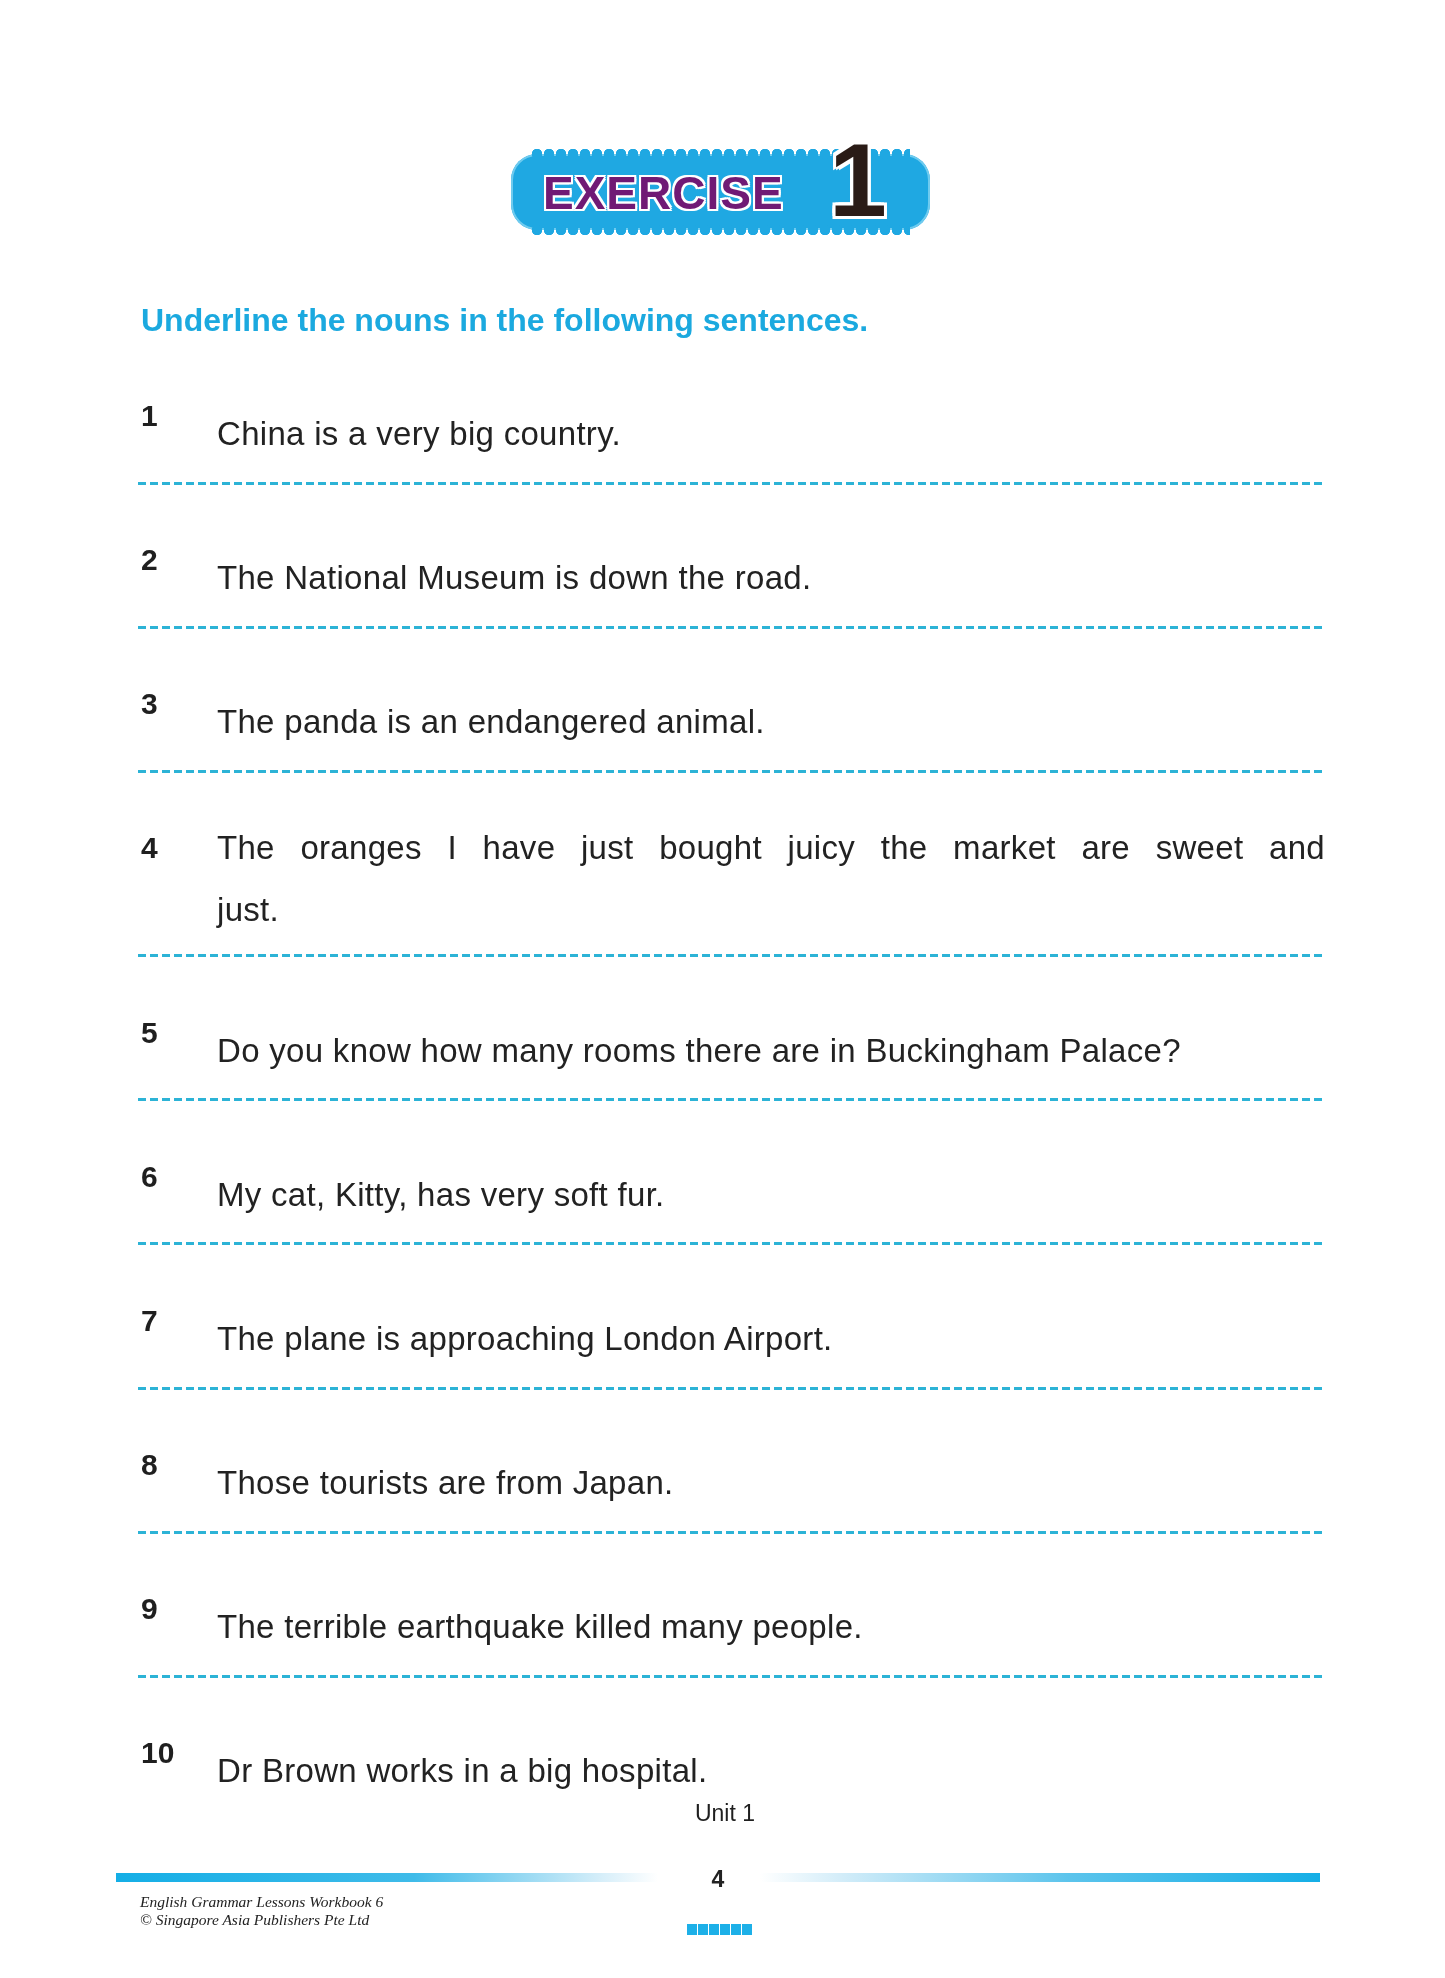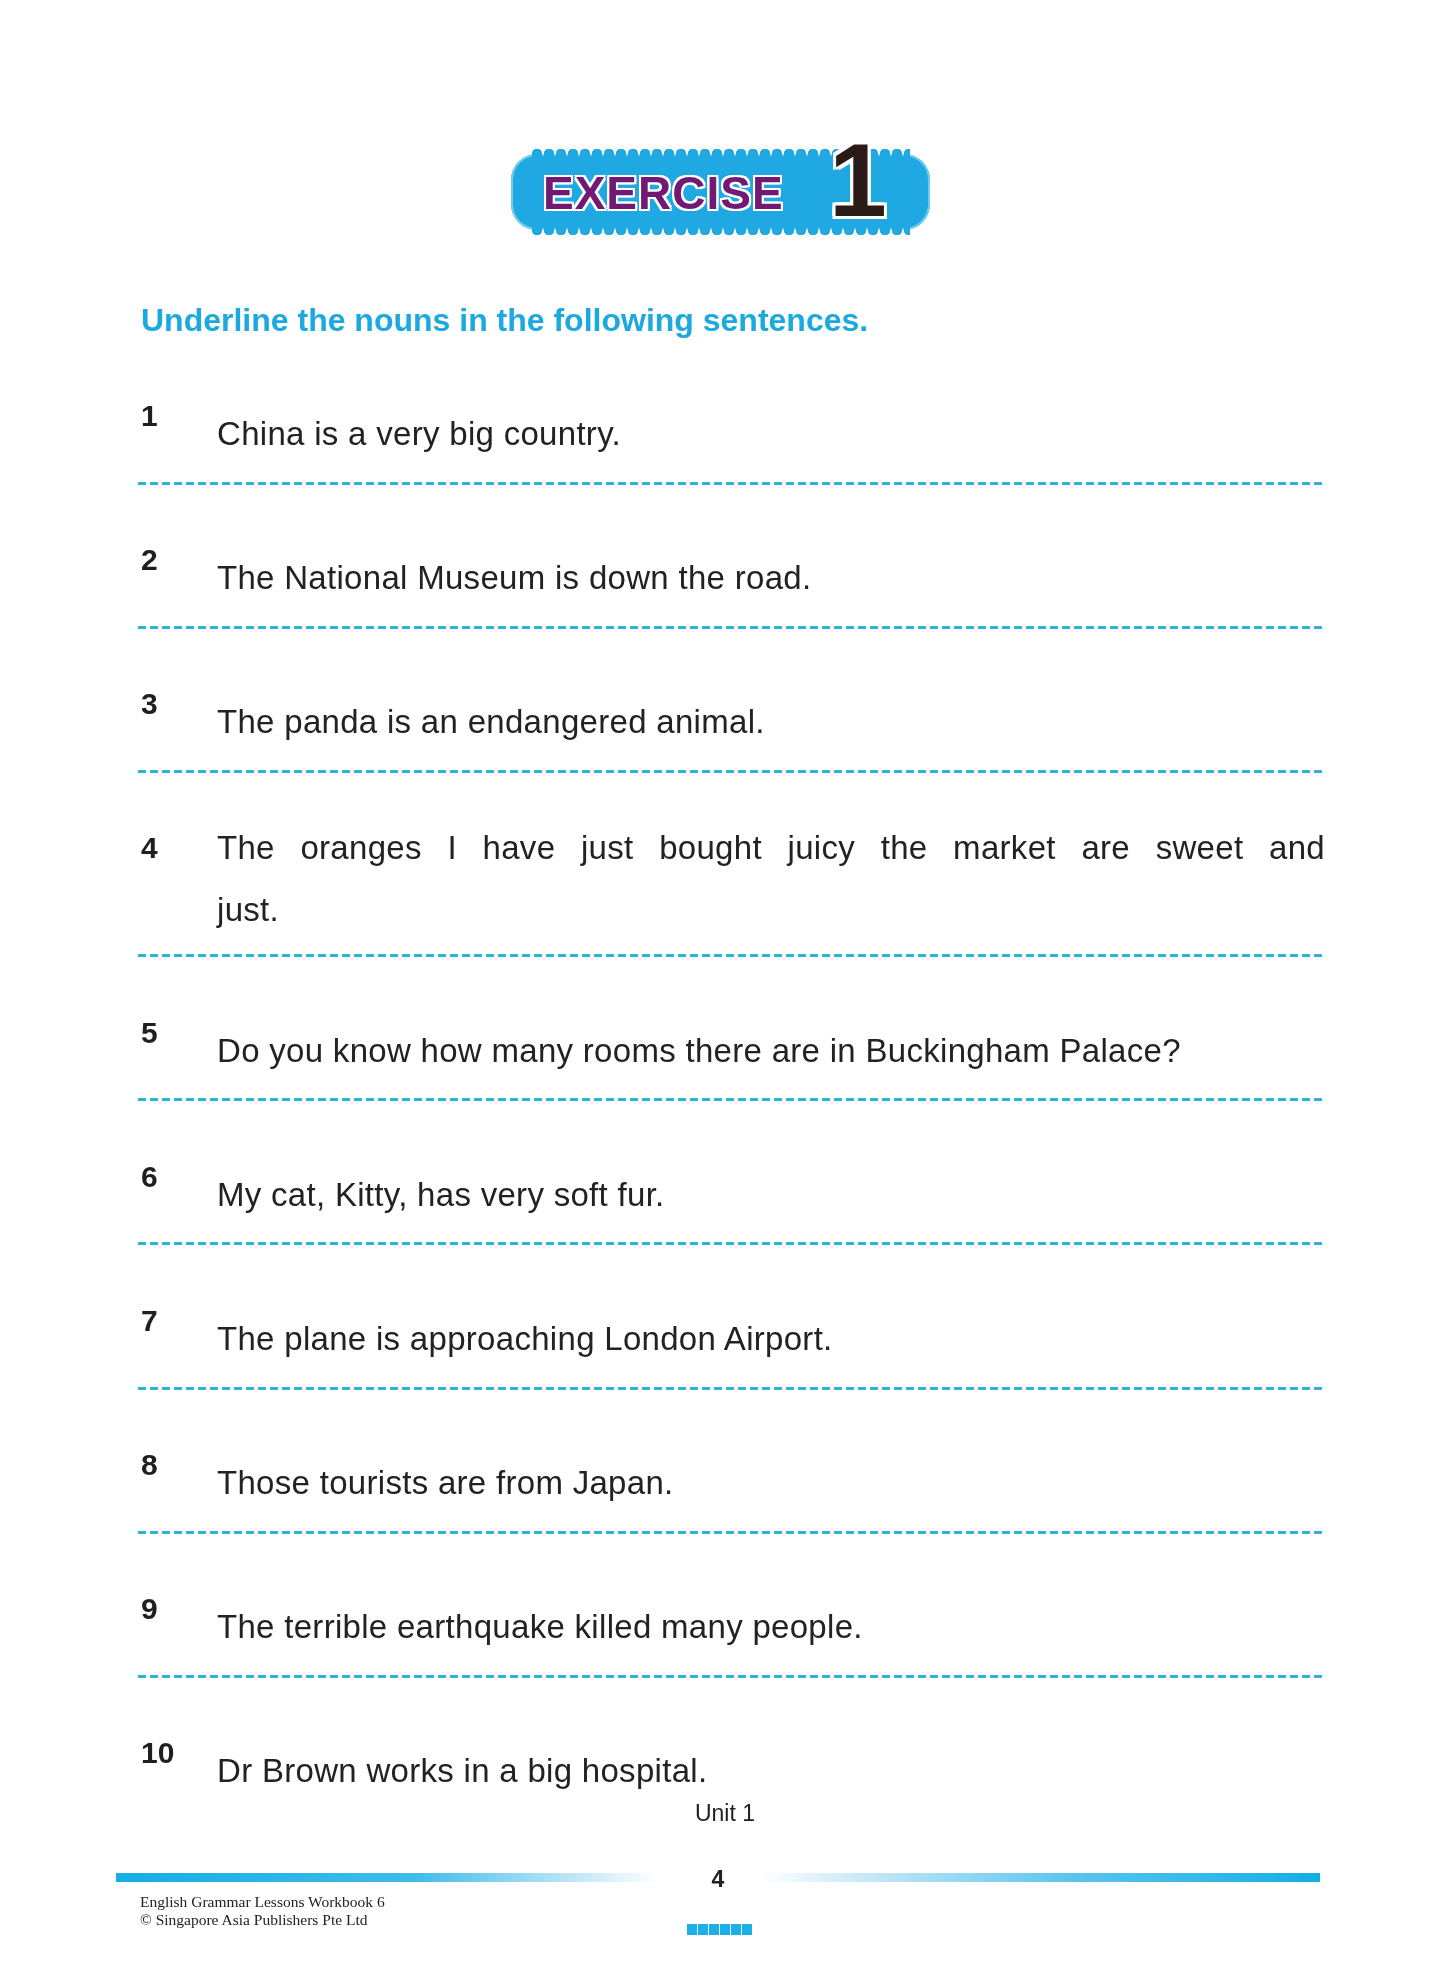--- a/index.html
+++ b/index.html
@@ -72,21 +72,21 @@
     .unit-label {
       position:absolute; left:678px; top:1800px; width:80px; text-align:center;
       font-weight:normal; font-size:23px; line-height:26px; color:#1f1f1f;margin-left:7px;
     }
     .unit-blocks {
       position:absolute; left:687px; top:1924px; height:11px; display:flex; gap:1px;
     }
     .unit-block { width:10px; height:11px; background:#1db0e8; }
     .footer-text {
       position:absolute; left:140px; top:1893px;
-      font-family:"Liberation Serif", serif; font-size:15.5px; line-height:18px; color:#222;
+      font-family:"Liberation Serif", serif; font-size:15.5px; line-height:18px; color:#222;font-style:italic;
     }
   </style>
 </head>
 <body>
 
 <div class="badge">
   <div class="badge-scallop top"></div>
   <div class="badge-scallop bottom"></div>
   <span class="badge-word">EXERCISE</span>
   <span class="badge-num">1</span>

